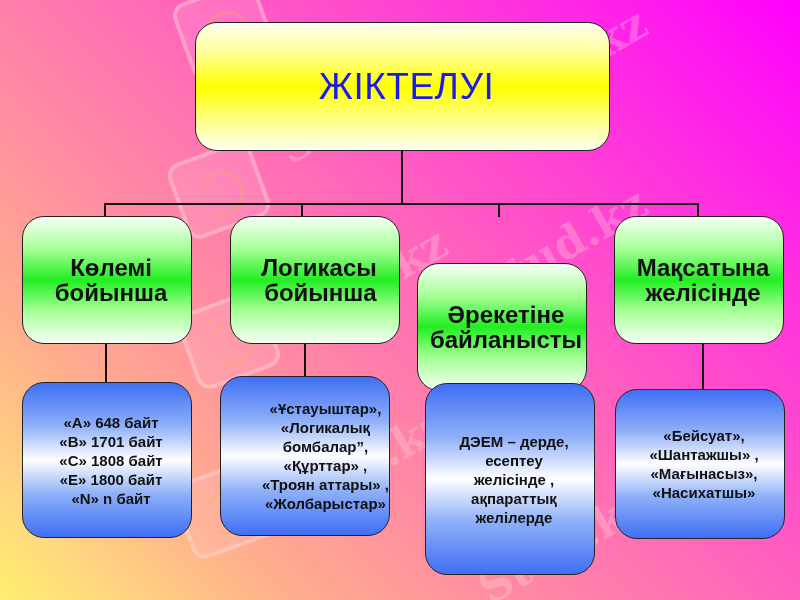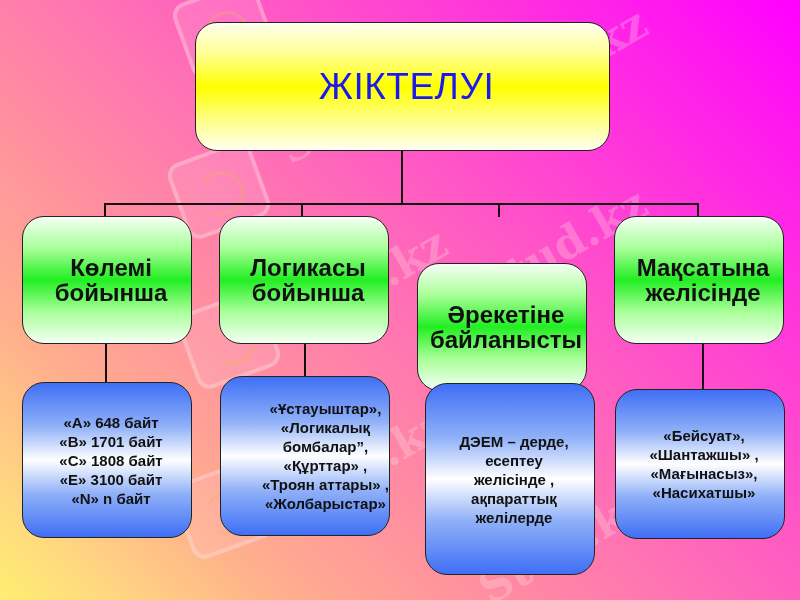--- a/index.html
+++ b/index.html
@@ -135,38 +135,38 @@
   <div class="line" style="left:702px; top:343px; width:2px; height:47px;"></div>
 
   <div class="box box-root">
     <span class="root-title">ЖІКТЕЛУІ</span>
   </div>
 
   <div class="box box-cat" style="left:22px;">
     <span class="cat-label">Көлемі
 бойынша</span>
   </div>
-  <div class="box box-cat" style="left:219px;">
+  <div class="box box-cat" style="left:230px;text-align:right;">
     <span class="cat-label">Логикасы
 бойынша</span>
   </div>
   <div class="box box-cat" style="left:417px;margin-top:47px;">
     <span class="cat-label">Әрекетіне
 байланысты</span>
   </div>
   <div class="box box-cat" style="left:614px;">
     <span class="cat-label">Мақсатына
 желісінде</span>
   </div>
 
   <div class="box box-detail" style="left:22px; top:382px; width:170px; height:156px;">
     <span class="detail-text">«A» 648 байт
 «B» 1701 байт
 «C» 1808  байт
-«E» 3100 байт
+«E» 1800 байт
 «N»   n байт</span>
   </div>
   <div class="box box-detail" style="left:220px; top:376px; width:170px; height:160px;justify-content:flex-end;">
     <span class="detail-text">«Ұстауыштар»,
 «Логикалық
 бомбалар”,
 «Құрттар» ,
 «Троян аттары» ,
 «Жолбарыстар»</span>
   </div>

